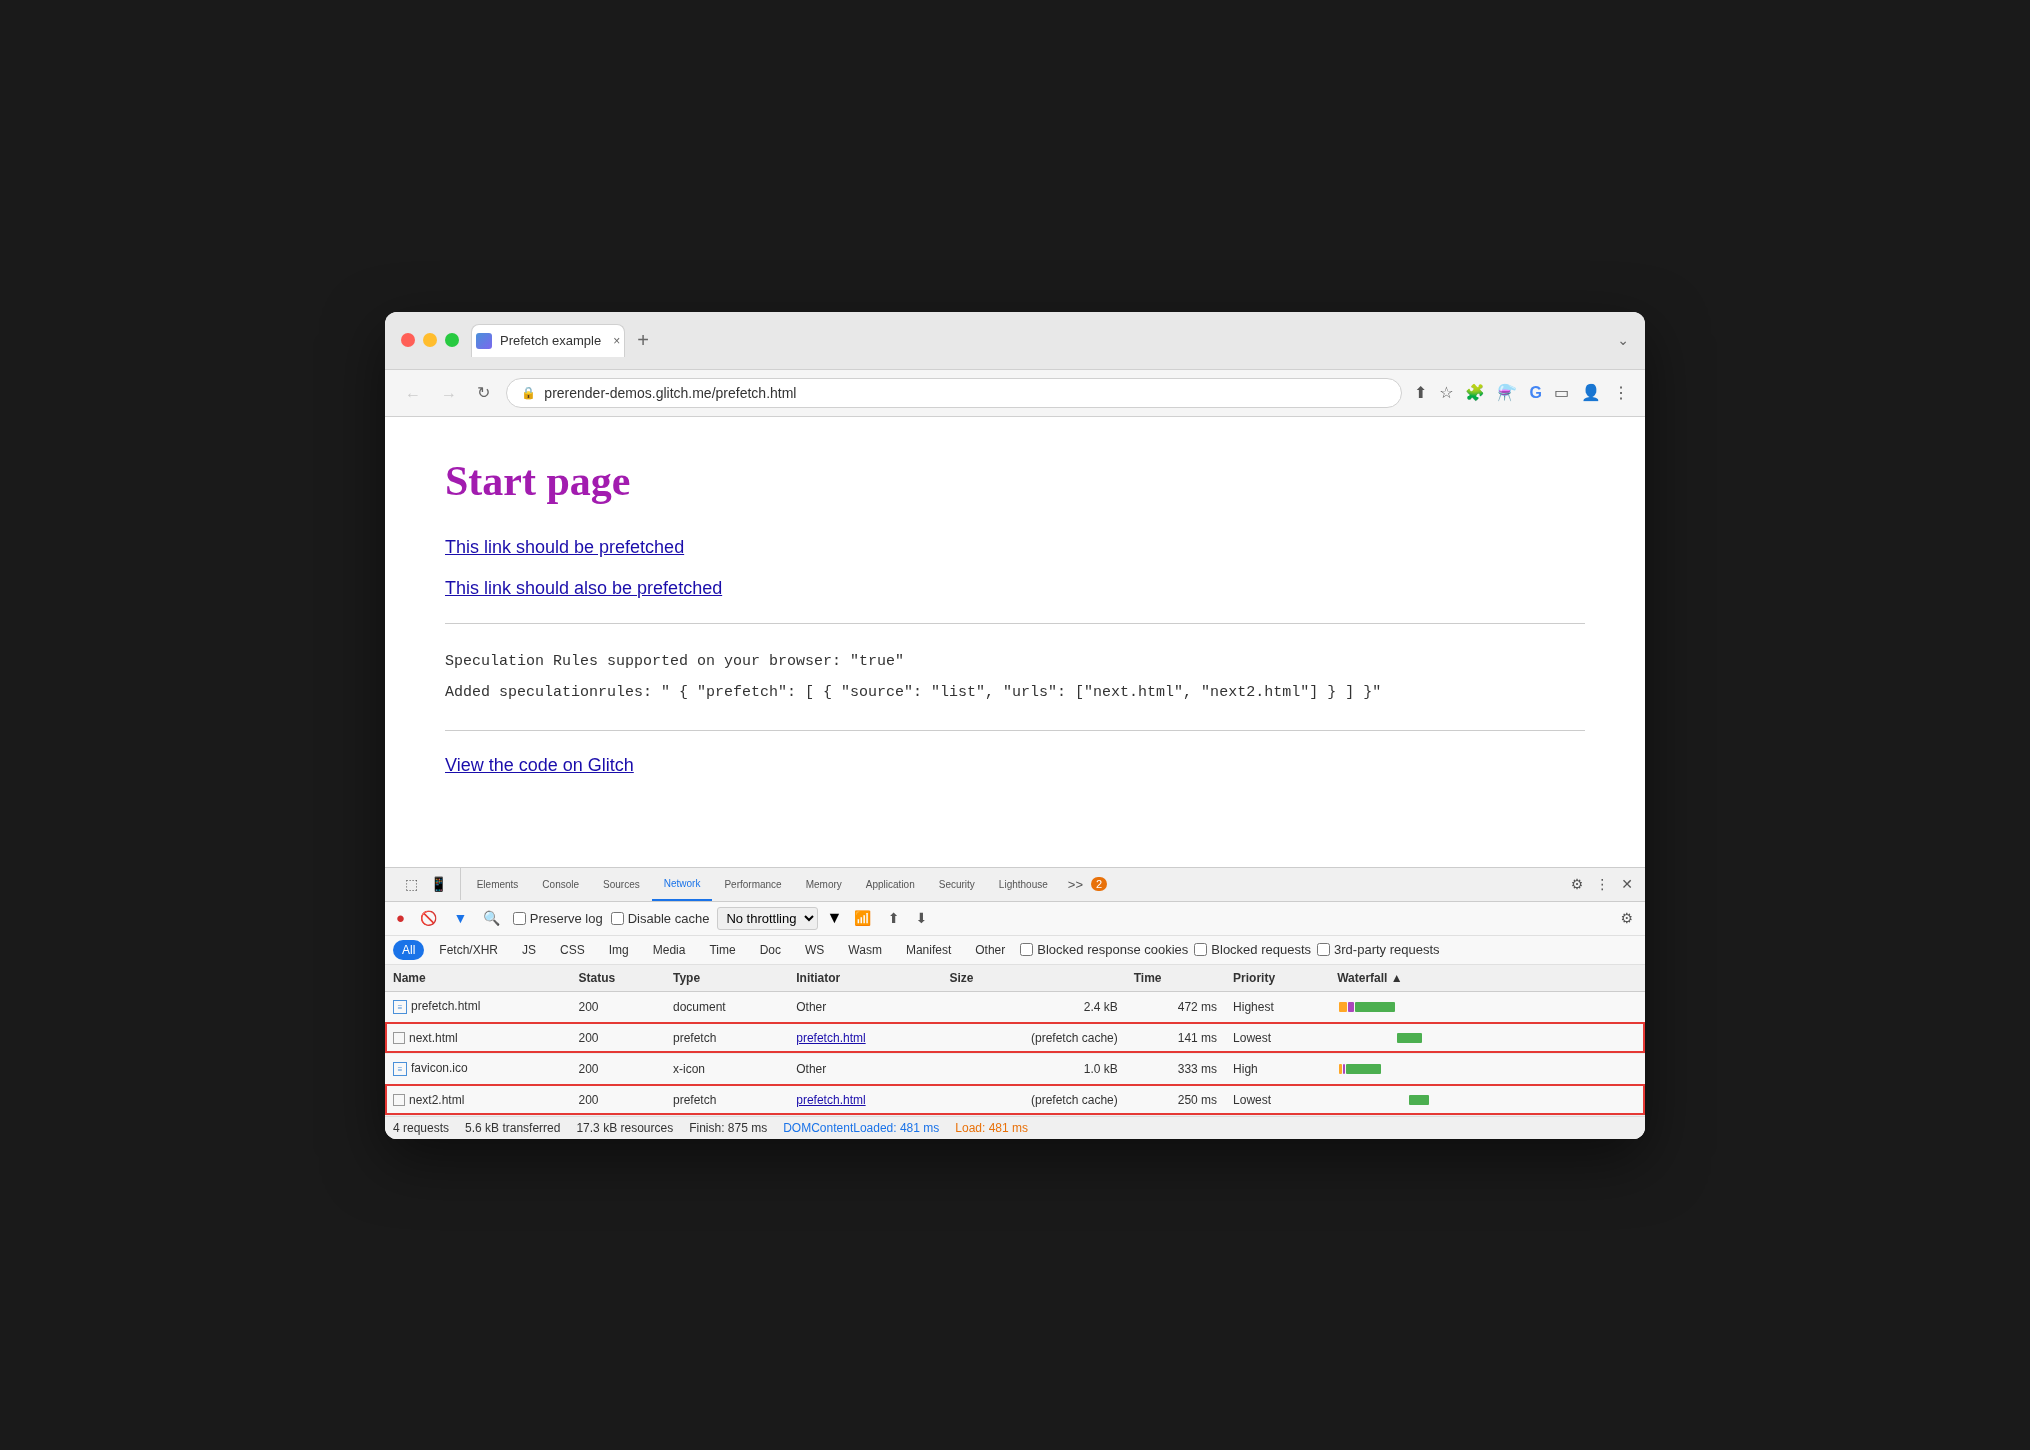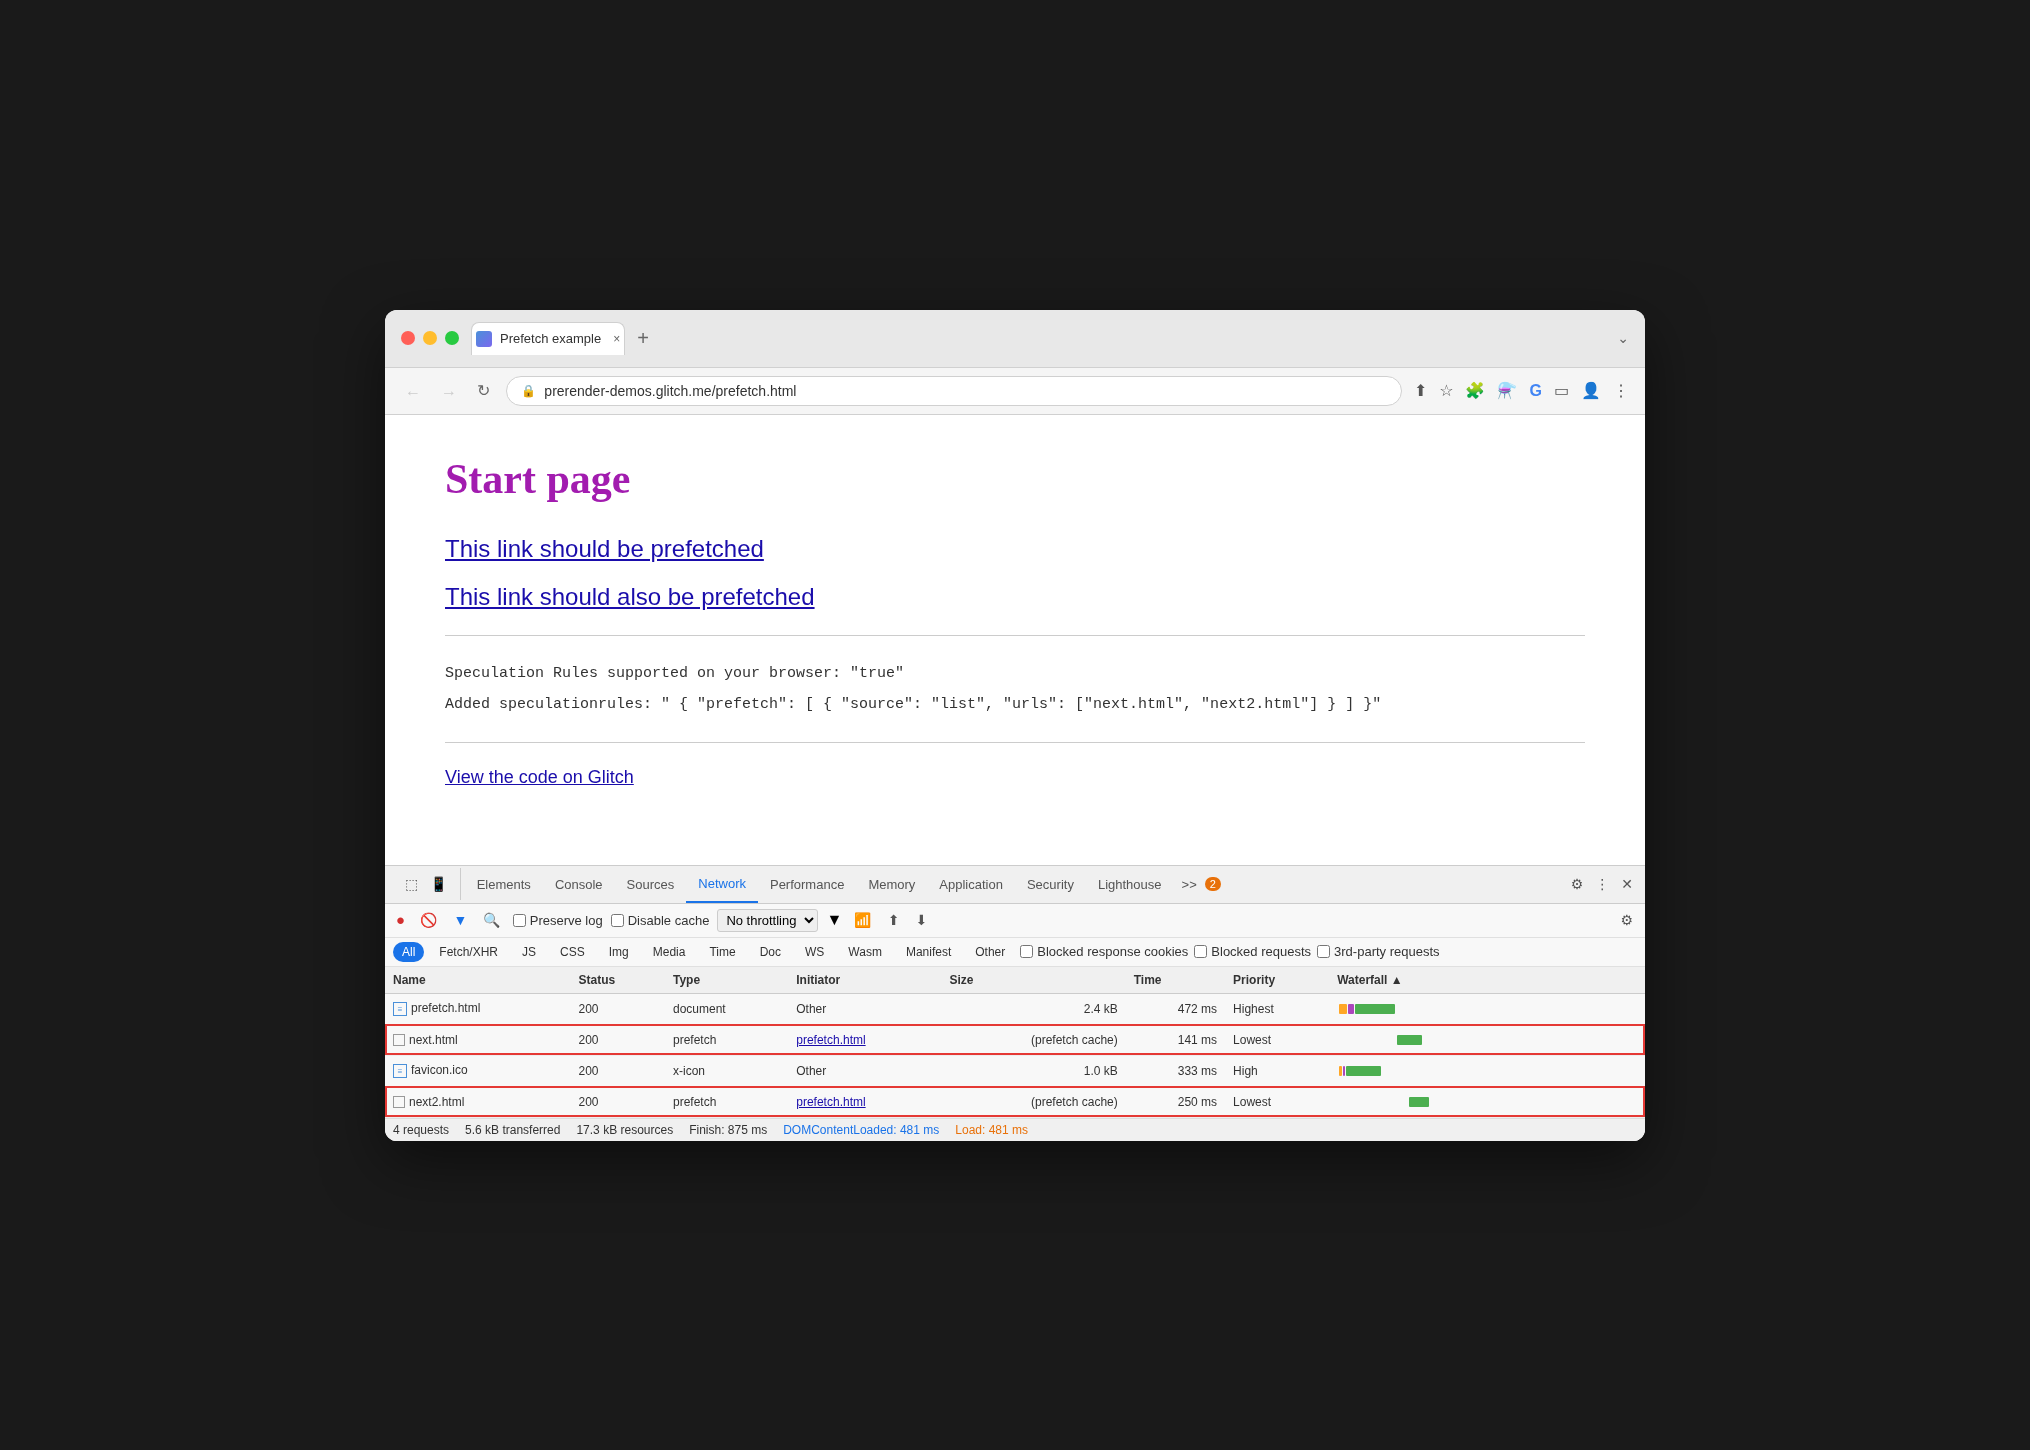--- a/index.html
+++ b/index.html
@@ -127,21 +127,21 @@
       font-size: 42px;
       font-weight: 800;
       color: #a21caf;
       margin-bottom: 32px;
       font-family: Georgia, serif;
     }
     .page-link {
       display: block;
       color: #1a0dab;
       text-decoration: underline;
-      font-size: 24px;
+      font-size: 18px;
       margin-bottom: 20px;
       cursor: pointer;
     }
     .divider {
       border: none;
       border-top: 1px solid #ccc;
       margin: 24px 0;
     }
     .code-text {
       font-family: 'Courier New', monospace;
@@ -177,21 +177,21 @@
       border-right: 1px solid #ccc;
       margin-right: 4px;
     }
     .dt-icon {
       font-size: 14px;
       color: #555;
       padding: 8px 4px;
       cursor: pointer;
     }
     .dt-tab {
-      font-size: 13px;
+      font-size: 10px;
       color: #555;
       padding: 10px 12px;
       cursor: pointer;
       white-space: nowrap;
       text-align: center;
     }
     .dt-tab.active {
       color: #1a73e8;
       border-bottom: 2px solid #1a73e8;
     }

